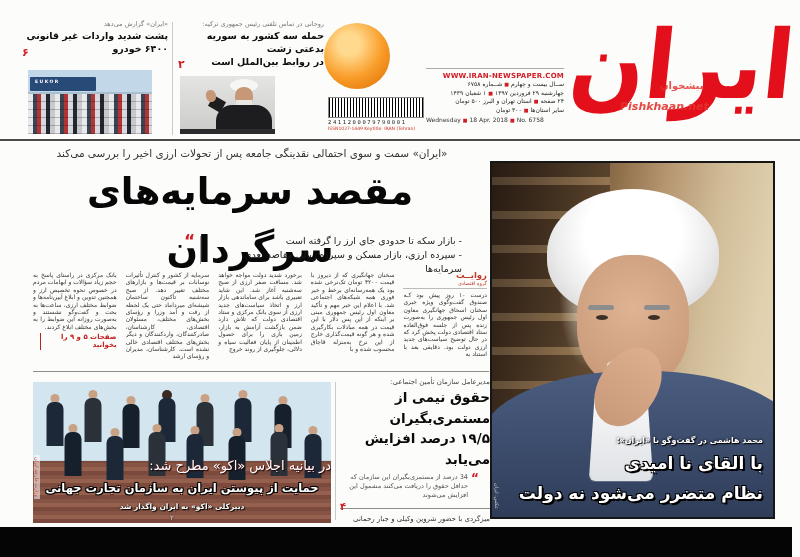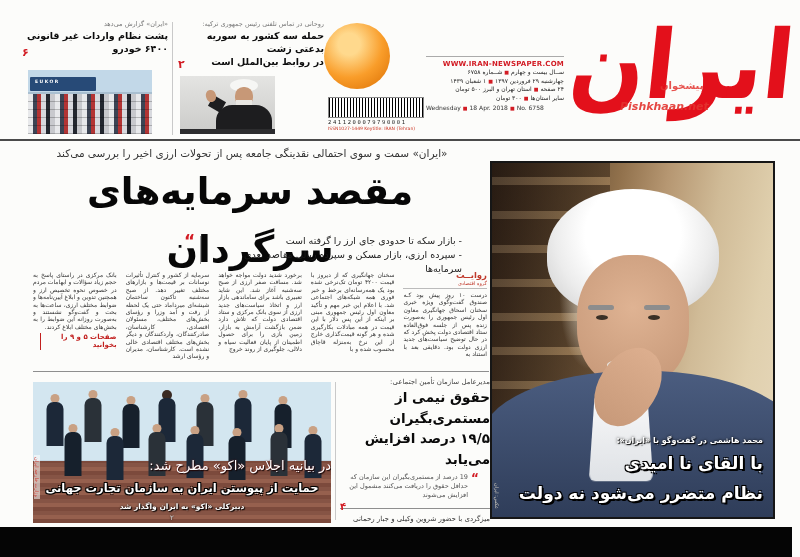--- a/index.html
+++ b/index.html
@@ -37,21 +37,21 @@
   .r-sleeve{position:absolute;left:30px;top:22px;width:14px;height:12px;background:#1d1d1f;transform:rotate(30deg);}
   .r-desk{position:absolute;left:0;bottom:0;width:100%;height:5px;background:#2c2c2e;}
 
   #orb{left:324px;top:23px;width:66px;height:66px;border-radius:50%;
     background:radial-gradient(circle at 38% 32%,#ffd98d 0 18%,#f99d2a 55%,#d96c00 100%);}
   #barcode-wrap{left:328px;top:97px;width:96px;}
   #barcode{height:19px;background:repeating-linear-gradient(90deg,#000 0 1px,#fff 1px 3px,#000 3px 4px,#fff 4px 6px);border:1px solid #888;}
   #barcode-digits{font-family:"DejaVu Sans Mono",monospace;font-size:5.5px;letter-spacing:1.6px;color:#222;margin-top:1px;}
   #issn{font-size:4.5px;color:#c32;margin-top:1px;}
 
-  #mast-info{left:426px;top:56px;width:138px;border-top:1px solid #aaa;padding-top:3px;}
+  #mast-info{left:426px;top:68px;width:138px;border-top:1px solid #aaa;padding-top:3px;}
   #mast-url{font-size:7px;font-weight:bold;color:#d21c24;letter-spacing:.2px;direction:ltr;text-align:right;}
   .mast-line{font-size:6px;color:#222;line-height:8.5px;}
   .sq{color:#d21c24;font-size:5px;padding:0 2px;}
   #mast-en{font-size:6px;color:#333;direction:ltr;text-align:left;margin-top:2px;}
 
   #logo{left:568px;top:2px;width:228px;height:134px;}
   #logo-word{font-size:88px;font-weight:bold;color:#e3101b;line-height:128px;text-align:center;
     transform:skewX(-6deg) scaleY(1.08);}
   #wm-fa{position:absolute;left:92px;top:78px;font-size:10px;color:#e3342f;font-weight:bold;opacity:.85;}
   #wm-en{position:absolute;left:52px;top:98px;font-size:11px;font-weight:bold;font-style:italic;color:#e3342f;opacity:.9;}
@@ -138,21 +138,21 @@
 
   #black-bar{left:0;top:527px;width:792px;height:30px;background:#050505;}
 </style>
 </head>
 <body>
 
 <div id="page">
 
   <div class="abs rtl" id="box-car">
     <div class="tbox-kicker">«ایران» گزارش می‌دهد</div>
-    <div class="tbox-head">پشت نظام واردات غیر قانونی</div>
+    <div class="tbox-head">پشت شدید واردات غیر قانونی</div>
     <div class="tbox-head">۶۴۰۰ خودرو</div>
     <span class="pageno" style="left:2px;top:26px;">۶</span>
     <div class="photo-cars">
       <div class="ship">
           <span>EUKOR</span>
         </div>
       <div class="carfield"></div>
     </div>
   </div>
 
@@ -271,21 +271,21 @@
   </div>
 
   <div class="abs vdiv" id="div-bottom"></div>
 
   <div class="abs rtl" id="pension">
     <div id="pension-kicker">مدیرعامل سازمان تأمین اجتماعی:</div>
     <div class="pension-h">حقوق نیمی از مستمری‌بگیران</div>
     <div class="pension-h">۱۹/۵ درصد افزایش می‌یابد</div>
     <div id="pension-note">
       <span class="quote">“</span>
-      <div id="pension-note-txt">19 درصد از مستمری‌بگیران این سازمان که حداقل حقوق را دریافت می‌کنند مشمول این افزایش می‌شوند</div>
+      <div id="pension-note-txt">34 درصد از مستمری‌بگیران این سازمان که حداقل حقوق را دریافت می‌کنند مشمول این افزایش می‌شوند</div>
       <span id="pension-pn">۴</span>
     </div>
     <div id="pension-rule"></div>
     <div id="beauty-kicker">میزگردی با حضور شروین وکیلی و جبار رحمانی</div>
     <div id="beauty-head">
       <span>تمنای زیبایی</span>
       <span id="beauty-pn">۱۵</span>
     </div>
   </div>
 

